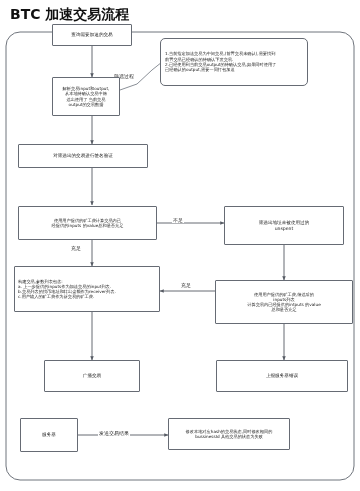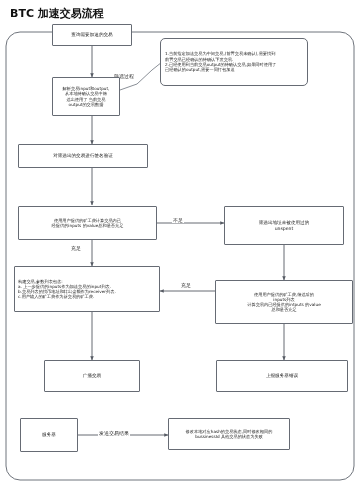--- a/index.html
+++ b/index.html
@@ -23,21 +23,21 @@
   #svg-layer {
     position: absolute;
     left: 0; top: 0;
     width: 360px;
     height: 491px;
   }
   .title {
     position: absolute;
     left: 10px;
     top: 6px;
-    font-size: 11px;
+    font-size: 14px;
     font-weight: bold;
     color: #111111;
     letter-spacing: 0px;
     white-space: nowrap;
   }
   .node {
     position: absolute;
     box-sizing: border-box;
     border: 1px solid #666b74;
     background: #ffffff;

